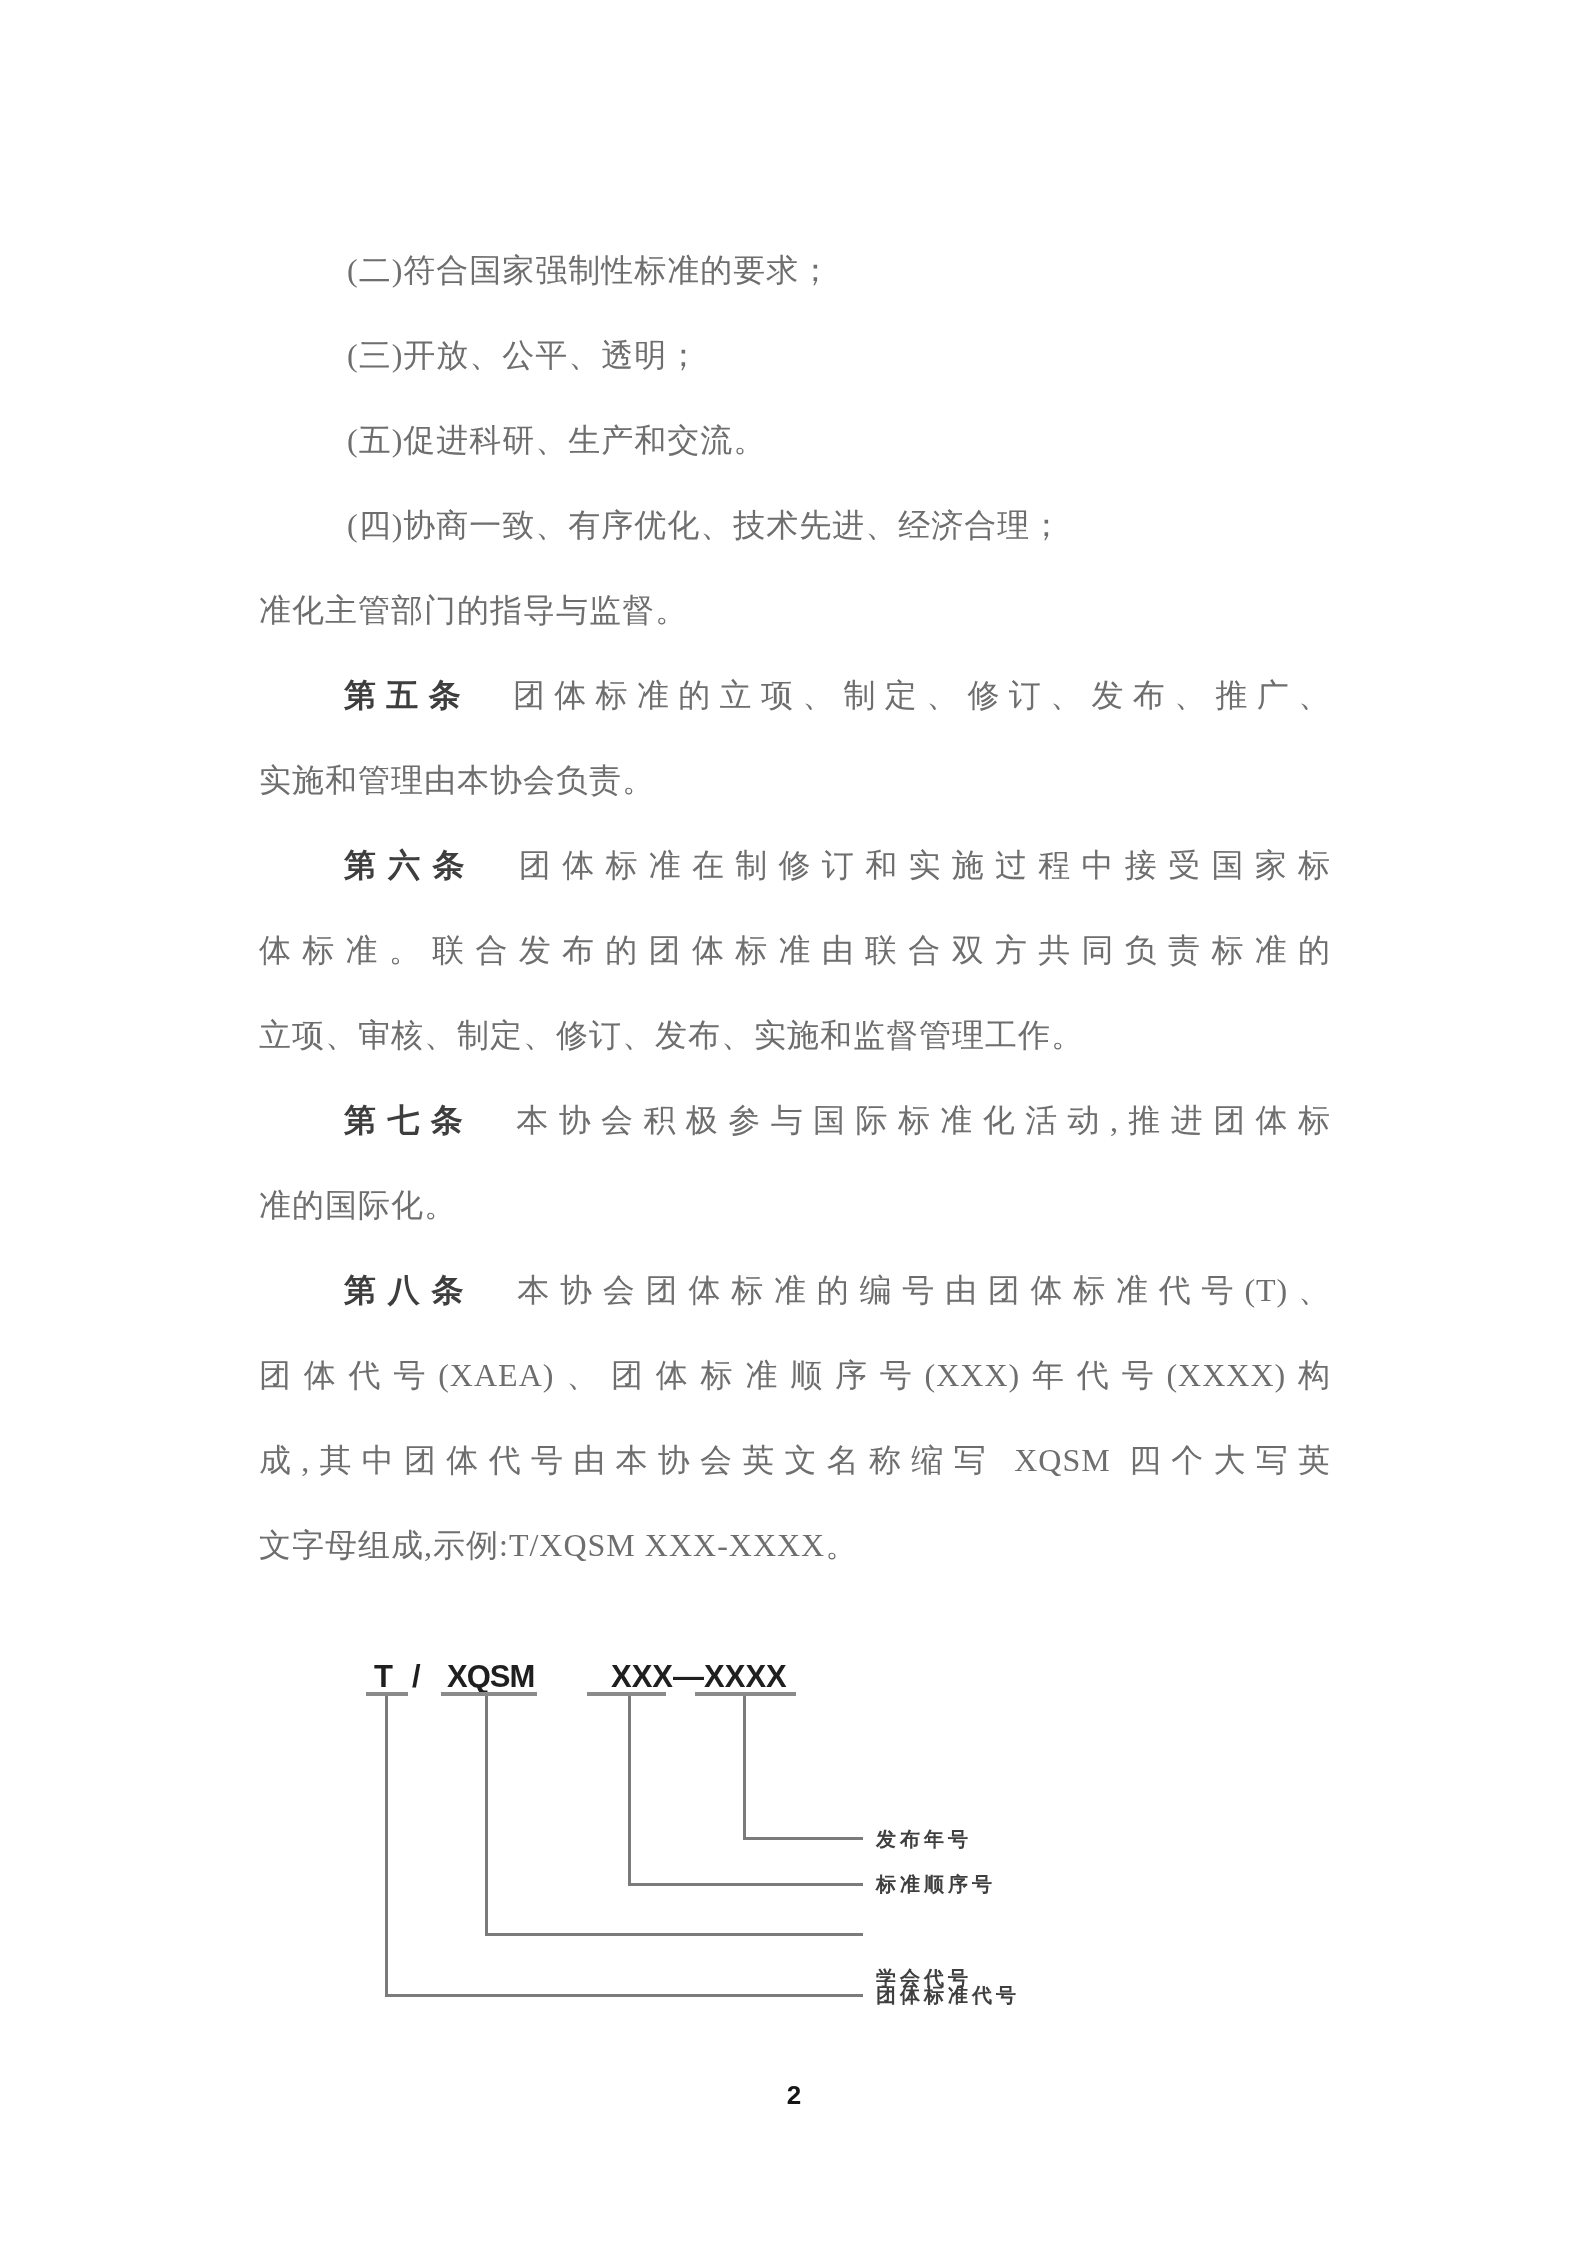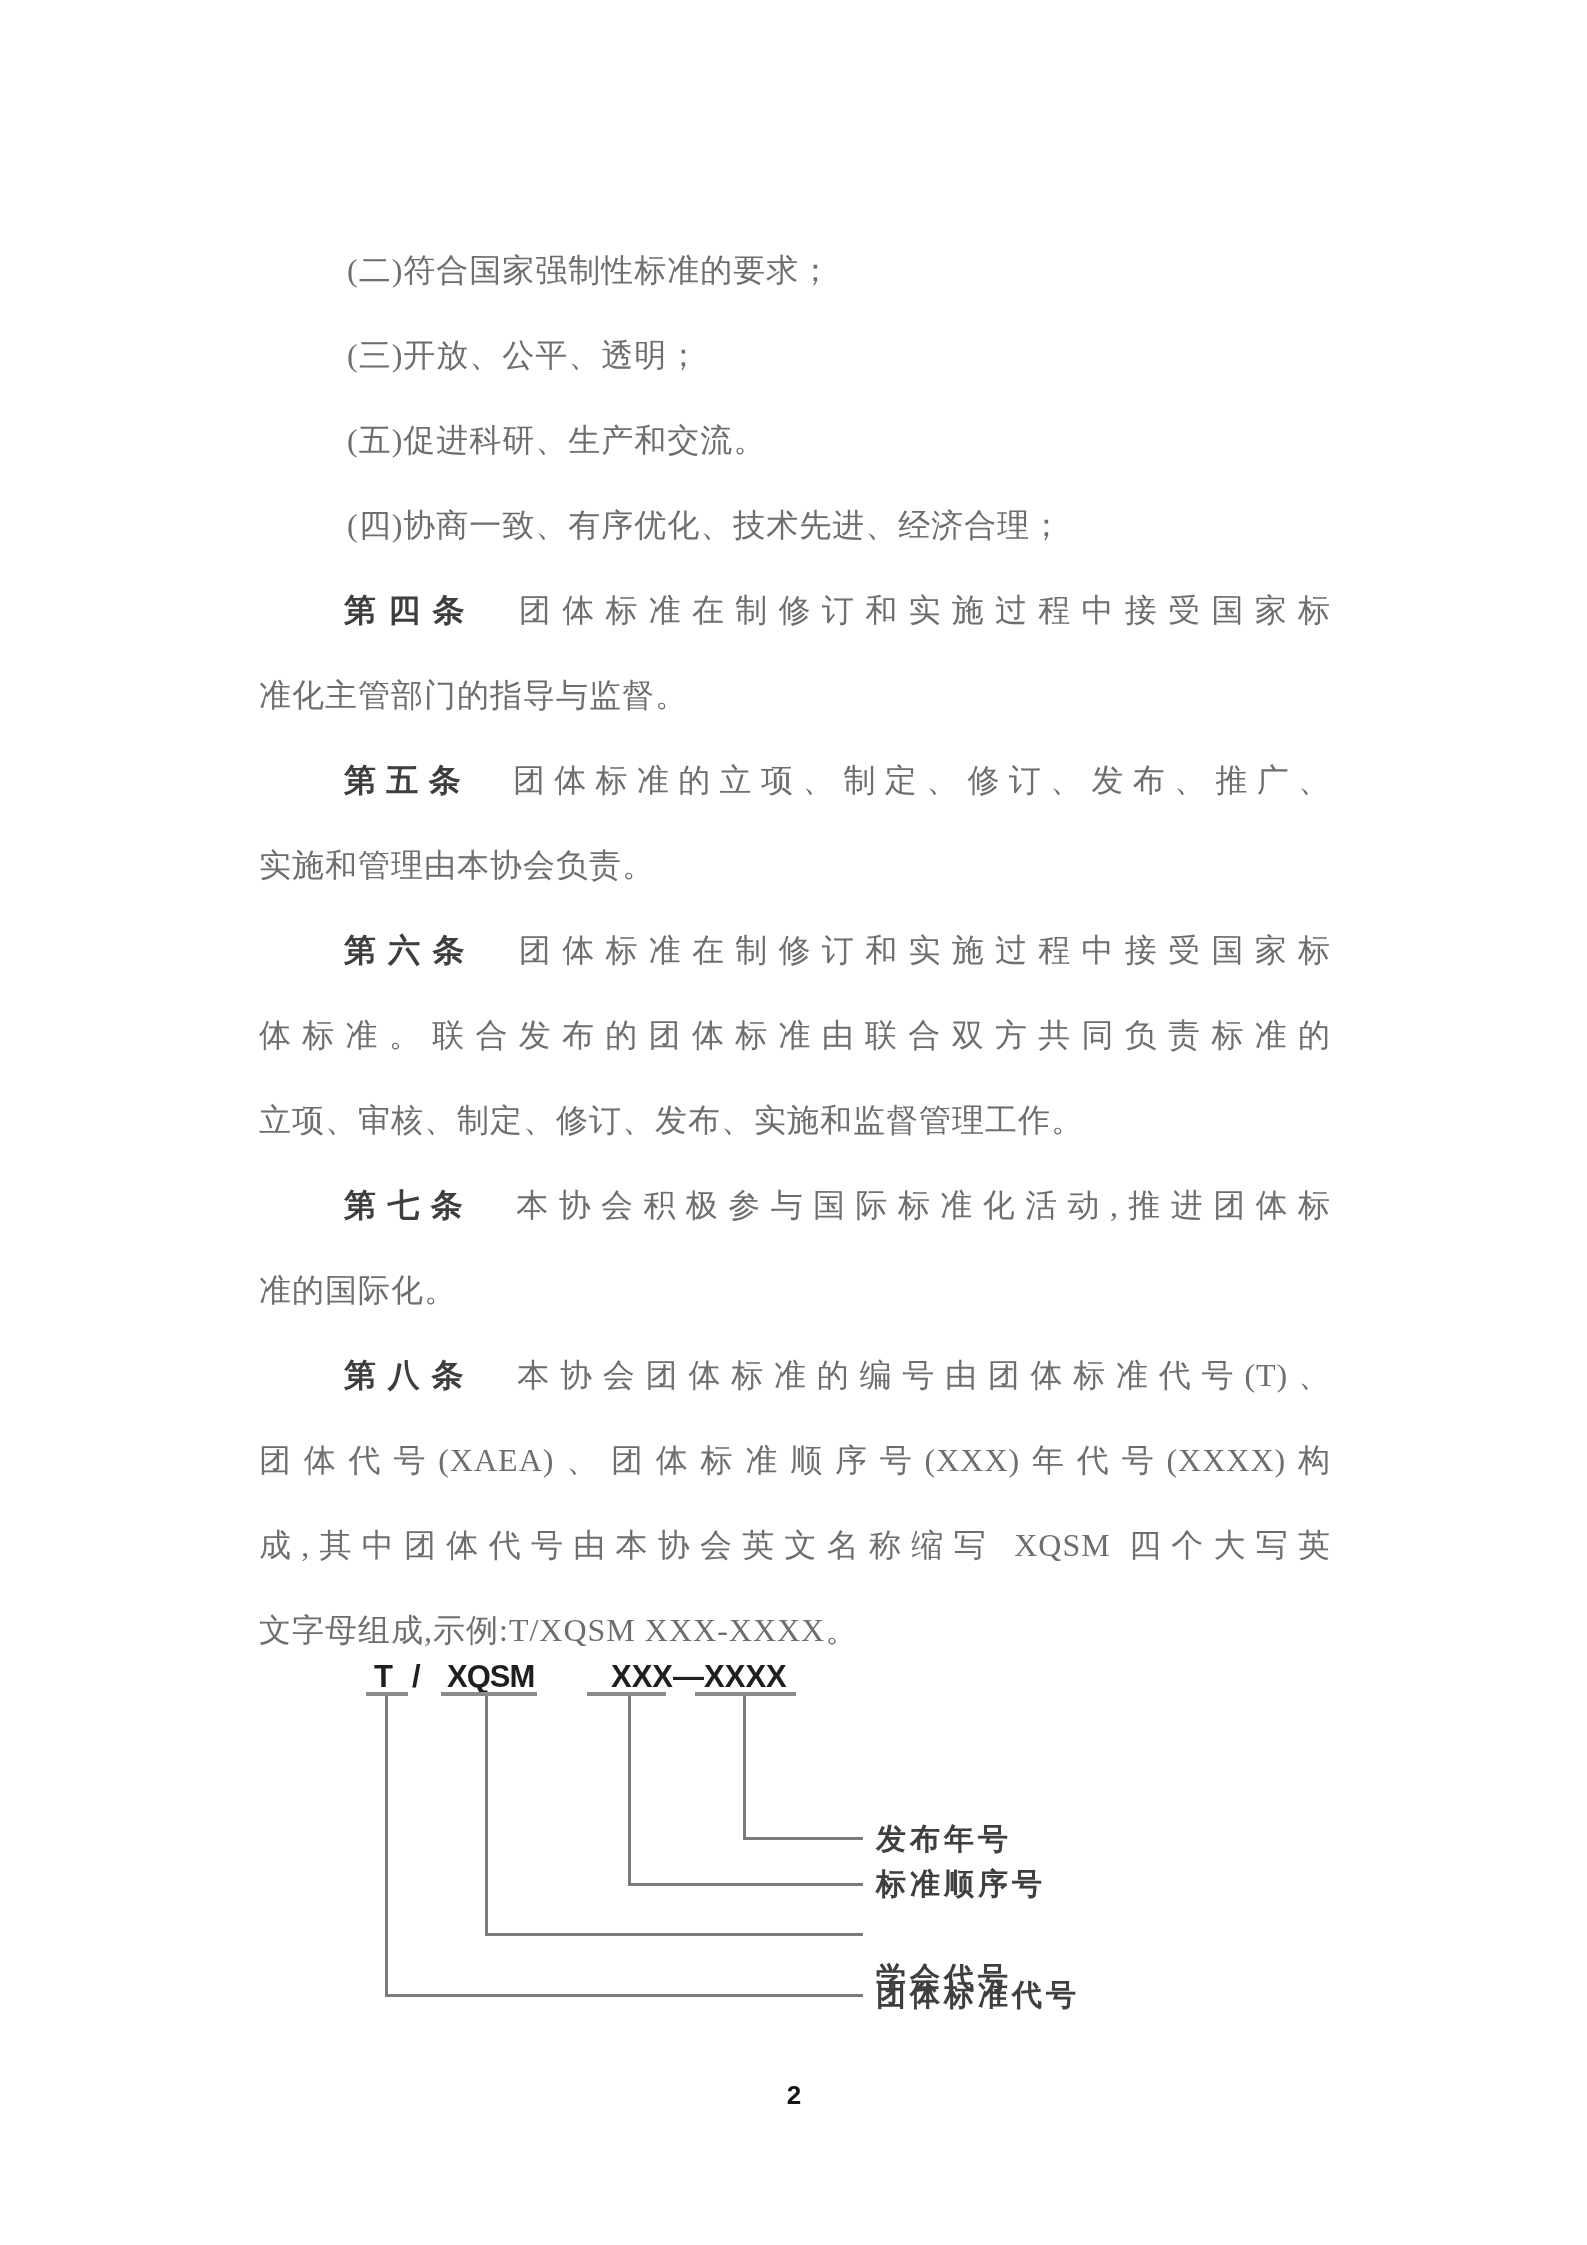--- a/index.html
+++ b/index.html
@@ -23,40 +23,39 @@
   
   .dline{position:absolute;background:#7b7b7b;}
   .ul{position:absolute;top:1692px;height:4px;background:#8a8a8a;}
   .code{
     position:absolute;top:1659px;height:36px;line-height:36px;
     font-family:"Liberation Sans", sans-serif;font-weight:bold;
     color:#1f1f1f;font-size:31px;letter-spacing:-1px;
   }
   .dlabel{
     position:absolute;left:876px;height:40px;line-height:40px;
-    font-size:30px;font-weight:bold;color:#3f3f3f;letter-spacing:4px;
+    font-size:20px;font-weight:bold;color:#3f3f3f;letter-spacing:4px;
     font-family:"Liberation Serif", serif;white-space:nowrap;
   }
   .pageno{
     position:absolute;left:768px;top:2080px;width:52px;text-align:center;
     font-family:"Liberation Sans", sans-serif;font-size:26px;color:#161616;
     font-weight:bold;
   }
 </style>
 </head>
 <body>
 
 <div class="page">
 
   <div class="text-block">
     <div class="line li"><span>(二)符合国家强制性标准的要求；</span></div>
     <div class="line li"><span>(三)开放、公平、透明；</span></div>
     <div class="line li"><span>(五)促进科研、生产和交流。</span></div>
     <div class="line li"><span>(四)协商一致、有序优化、技术先进、经济合理；</span></div>
-    <div class="line para just"><span class="art">第四条</span><span>团体标准在制修订和实施过程中接受国家标</span></div>
     <div class="line"><span>准化主管部门的指导与监督。</span></div>
     <div class="line para just"><span class="art">第五条</span><span>团体标准的立项、制定、修订、发布、推广、</span></div>
     <div class="line"><span>实施和管理由本协会负责。</span></div>
     <div class="line para just"><span class="art">第六条</span><span>团体标准在制修订和实施过程中接受国家标</span></div>
     <div class="line just"><span>体标准。联合发布的团体标准由联合双方共同负责标准的</span></div>
     <div class="line"><span>立项、审核、制定、修订、发布、实施和监督管理工作。</span></div>
     <div class="line para just"><span class="art">第七条</span><span>本协会积极参与国际标准化活动,推进团体标</span></div>
     <div class="line"><span>准的国际化。</span></div>
     <div class="line para just"><span class="art">第八条</span><span>本协会团体标准的编号由团体标准代号(T)、</span></div>
     <div class="line just"><span>团体代号(XAEA)、团体标准顺序号(XXX)年代号(XXXX)构</span></div>

